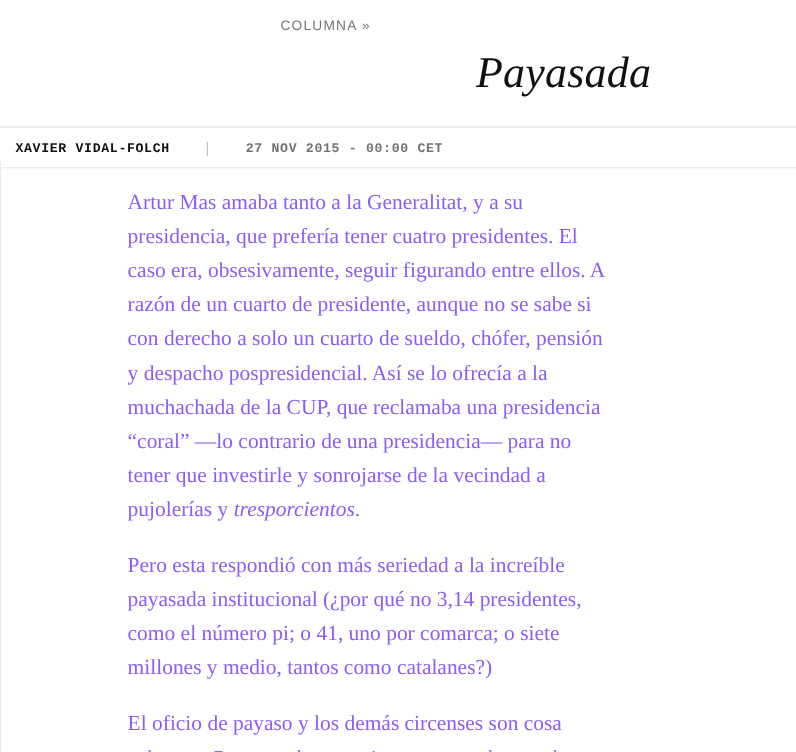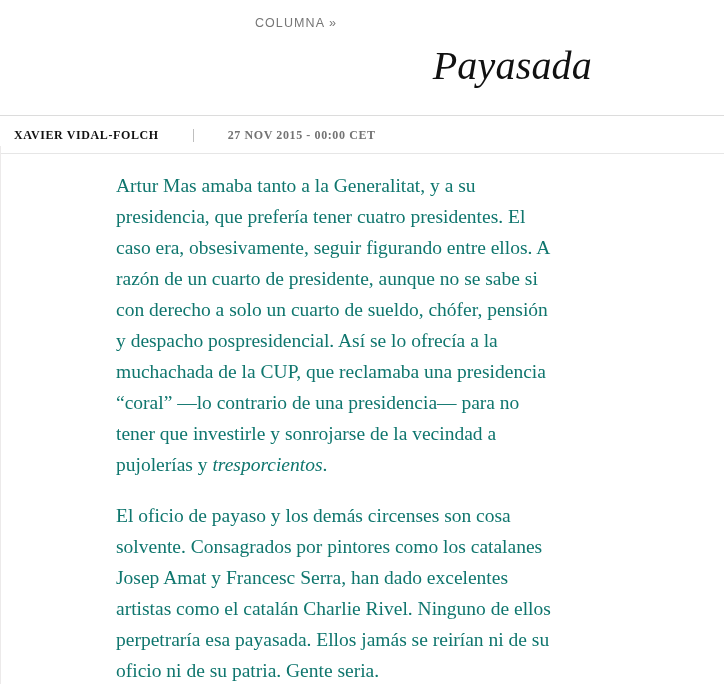--- a/index.html
+++ b/index.html
@@ -42,21 +42,21 @@
   }
   .byline-rule {
     border: 0;
     border-top: 1px solid #dcdcdc;
     margin: 26px 0 0 0;
     width: 724px;
   }
   .byline {
     display: flex;
     align-items: center;
-    font-family: Liberation Serif, serif;
+    font-family: Liberation Mono, monospace;
     font-size: 12px;
     letter-spacing: 0.6px;
     padding: 12px 0 10px 14px;
     color: #111111;
     gap: 24px;
   }
   .byline .author {
     font-weight: bold;
     text-transform: uppercase;
     color: #111111;
@@ -79,21 +79,21 @@
     margin: 0;
     width: 724px;
   }
   .body {
     padding: 16px 30px 0 116px;
   }
   .body p {
     margin: 0 0 20px 0;
     font-size: 19.5px;
     line-height: 31px;
-    color: #0f766e;
+    color: #8b5cf6;
     text-align: left;
   }
   .body p:last-child {
     margin-bottom: 0;
   }
   .body em {
     font-style: italic;
   }
   .left-rule {
     position: absolute;
@@ -120,16 +120,17 @@
     <span class="sep"></span>
     <span class="date">27 NOV 2015 - 00:00 CET</span>
   </div>
 
   <hr class="byline-underline">
 
   <div class="left-rule"></div>
 
   <div class="body">
     <p>Artur Mas amaba tanto a la Generalitat, y a su presidencia, que prefería tener cuatro presidentes. El caso era, obsesivamente, seguir figurando entre ellos. A razón de un cuarto de presidente, aunque no se sabe si con derecho a solo un cuarto de sueldo, chófer, pensión y despacho pospresidencial. Así se lo ofrecía a la muchachada de la CUP, que reclamaba una presidencia “coral” —lo contrario de una presidencia— para no tener que investirle y sonrojarse de la vecindad a pujolerías y <em>tresporcientos</em>.</p>
+    <p>Pero esta respondió con más seriedad a la increíble payasada institucional (¿por qué no 3,14 presidentes, como el número pi; o 41, uno por comarca; o siete millones y medio, tantos como catalanes?)</p>
     <p>El oficio de payaso y los demás circenses son cosa solvente. Consagrados por pintores como los catalanes Josep Amat y Francesc Serra, han dado excelentes artistas como el catalán Charlie Rivel. Ninguno de ellos perpetraría esa payasada. Ellos jamás se reirían ni de su oficio ni de su patria. Gente seria.</p>
   </div>
 
 </div>
 
 </body></html>

